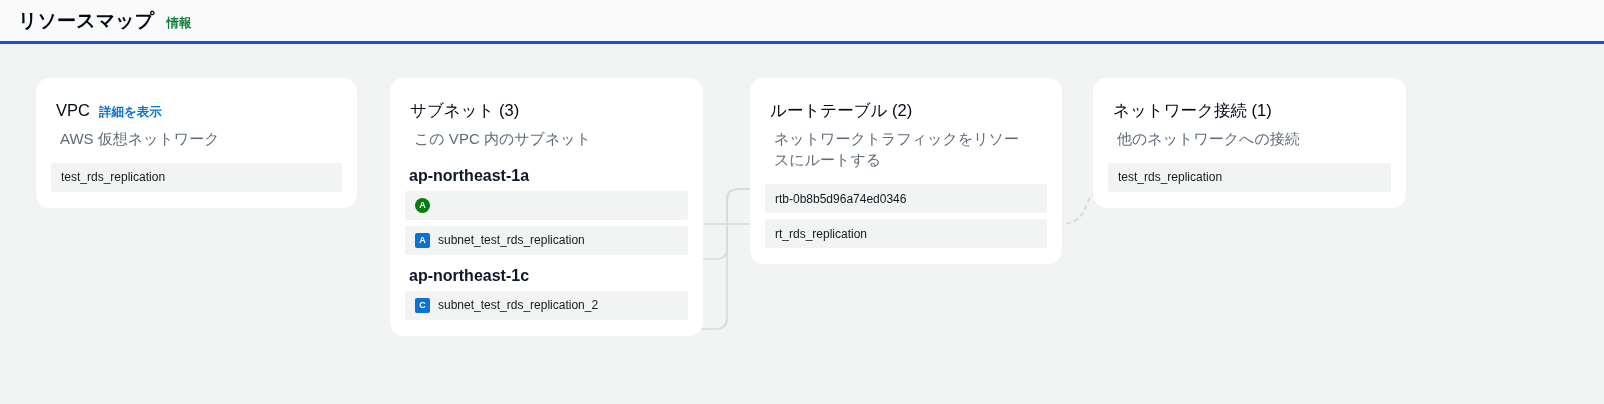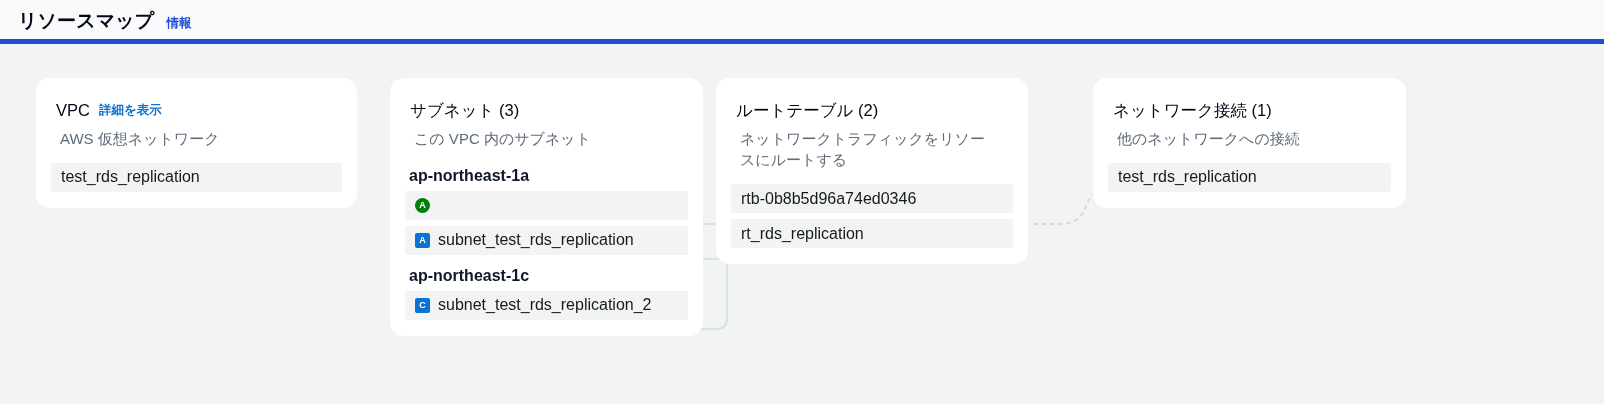--- a/index.html
+++ b/index.html
@@ -14,40 +14,40 @@
     color: #16191f;
     -webkit-font-smoothing: antialiased;
   }
 
   
   #page-header {
     position: absolute;
     left: 0; top: 0;
     width: 1604px; height: 44px;
     background: #fafafa;
-    border-bottom: 5px solid #1d4ed8;
+    border-bottom: 3px solid #1d4ed8;
   }
   #page-title-row {
     position: absolute;
     left: 18px; top: 8px;
     display: flex;
     align-items: baseline;
     gap: 12px;
   }
   #page-title {
     font-size: 19px;
     font-weight: 700;
     color: #000716;
     letter-spacing: 0.1px;
     white-space: nowrap;
   }
   #info-link {
     font-size: 12.5px;
     font-weight: 700;
-    color: #1d4ed8;
+    color: #15803d;
     text-decoration: none;
     cursor: pointer;
     white-space: nowrap;
   }
 
   
   #map-canvas {
     position: absolute;
     left: 0; top: 44px;
     width: 1604px; height: 360px;
@@ -70,21 +70,21 @@
     z-index: 2;
     padding: 0;
   }
   .card-head { padding: 22px 20px 0 20px; }
   .card-title {
     font-size: 16.5px;
     font-weight: 400;
     color: #000716;
     line-height: 1.25;
     display: flex;
-    align-items: center;
+    align-items: flex-end;
     gap: 9px;
     white-space: nowrap;
   }
   .card-title-link {
     font-size: 12.5px;
     font-weight: 700;
     color: #0972d3;
     cursor: pointer;
     white-space: nowrap;
   }
@@ -112,21 +112,21 @@
     background: #f2f3f3;
     border-radius: 2px;
     margin-bottom: 6px;
     display: flex;
     align-items: center;
     padding: 0 10px;
     cursor: pointer;
   }
   .res-row:last-child { margin-bottom: 0; }
   .res-label {
-    font-size: 16px;
+    font-size: 12px;
     color: #16191f;
     white-space: nowrap;
     overflow: hidden;
     text-overflow: ellipsis;
   }
 
   
   .az-badge {
     flex: 0 0 auto;
     width: 15px; height: 15px;
@@ -138,21 +138,21 @@
     align-items: center;
     justify-content: center;
     line-height: 1;
   }
   .az-badge.circle { border-radius: 50%; background: #037f0c; }
   .az-badge.square { border-radius: 2px; background: #0972d3; }
 
   
   #card-vpc      { left: 36px;   top: 34px;  width: 321px;  }
   #card-subnets  { left: 390px;  top: 34px;  width: 313px;  }
-  #card-routes   { left: 716px;  top: 34px;  width: 312px;  }
+  #card-routes   { left: 750px;  top: 34px;  width: 312px;  }
   #card-networks { left: 1093px; top: 34px;  width: 313px;  }
 </style>
 </head>
 <body>
 
 <div id="page-header">
   <div id="page-title-row">
     <span id="page-title">リソースマップ</span>
     <span id="info-link">情報</span>
   </div>

